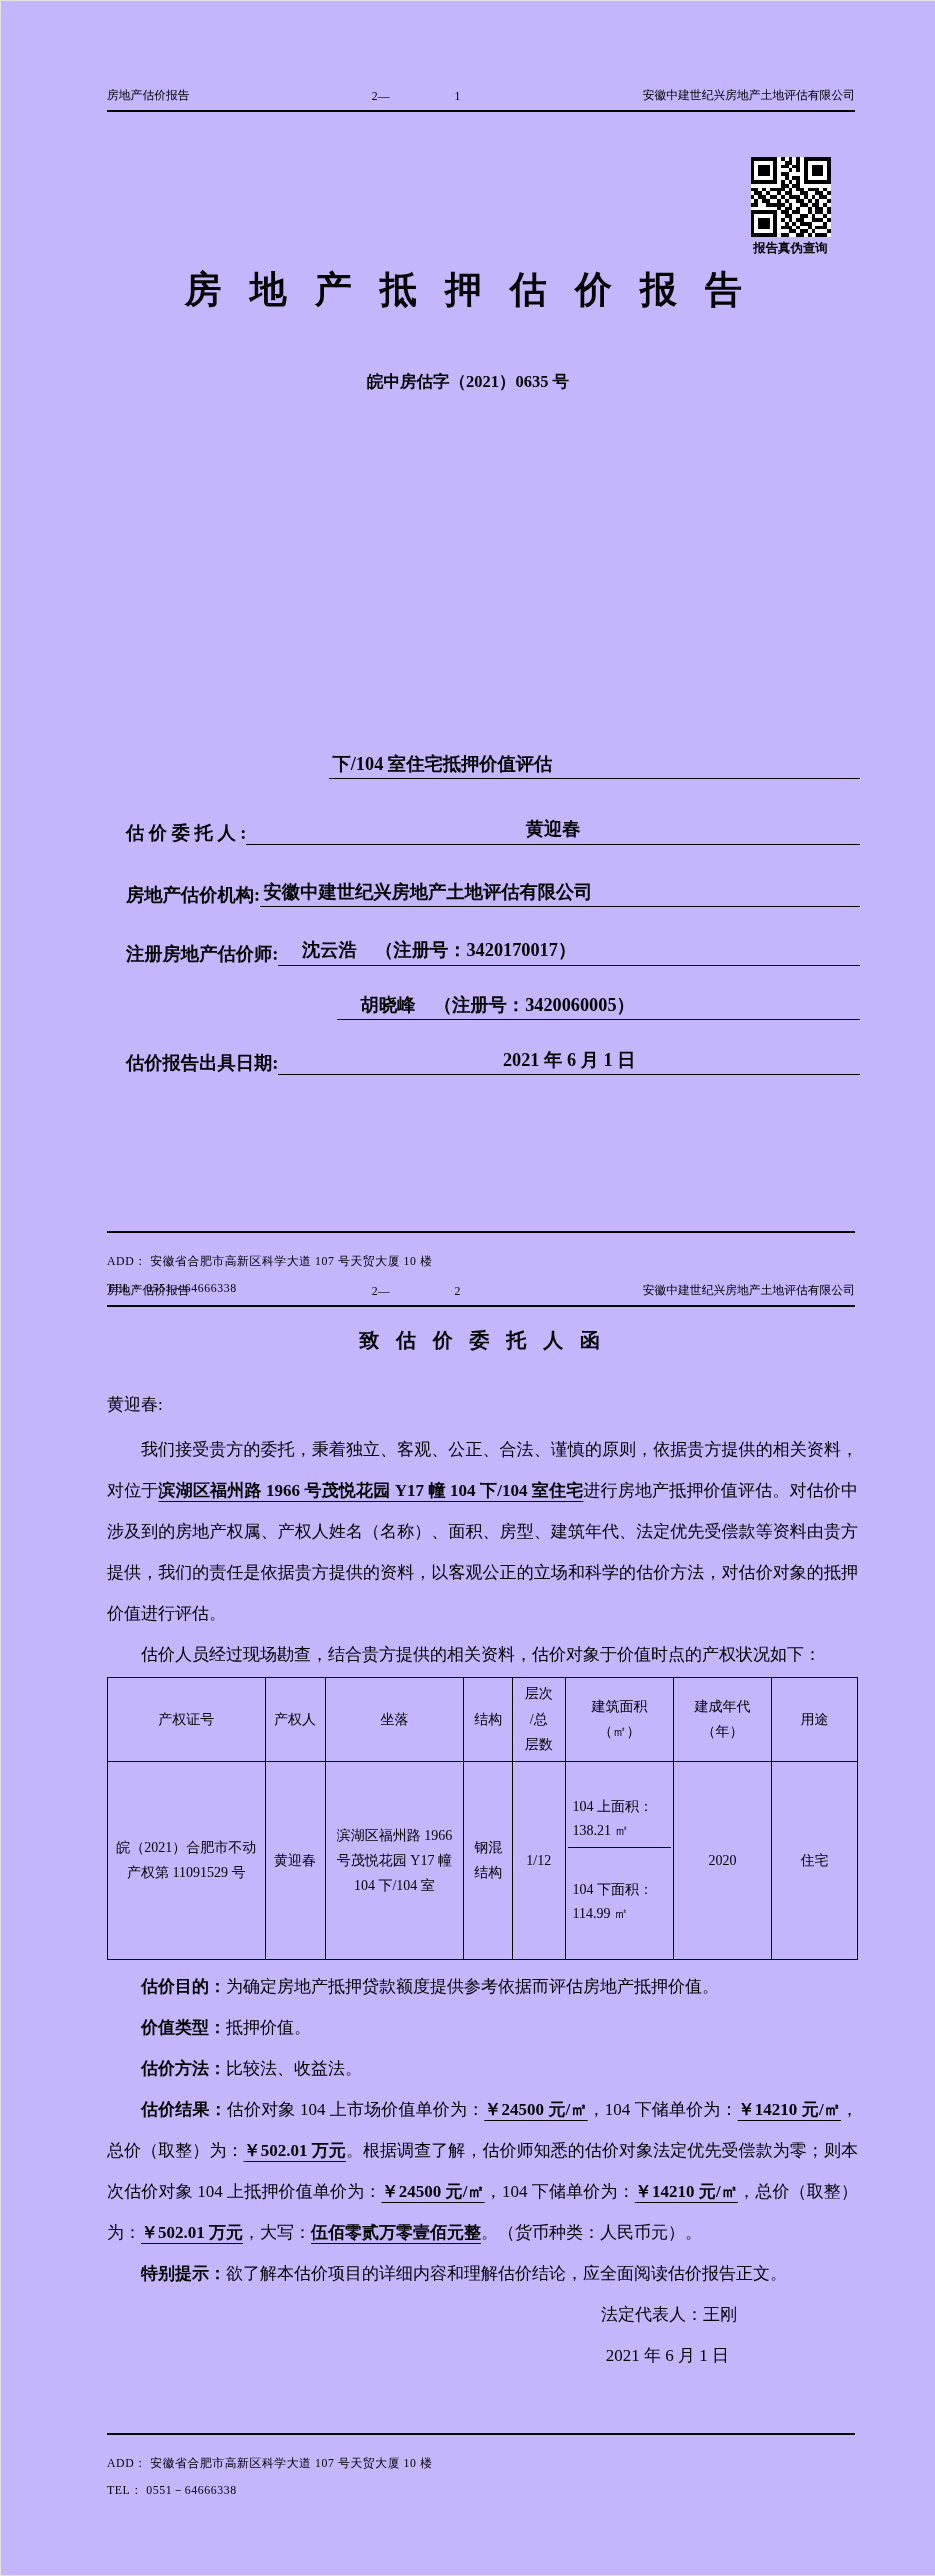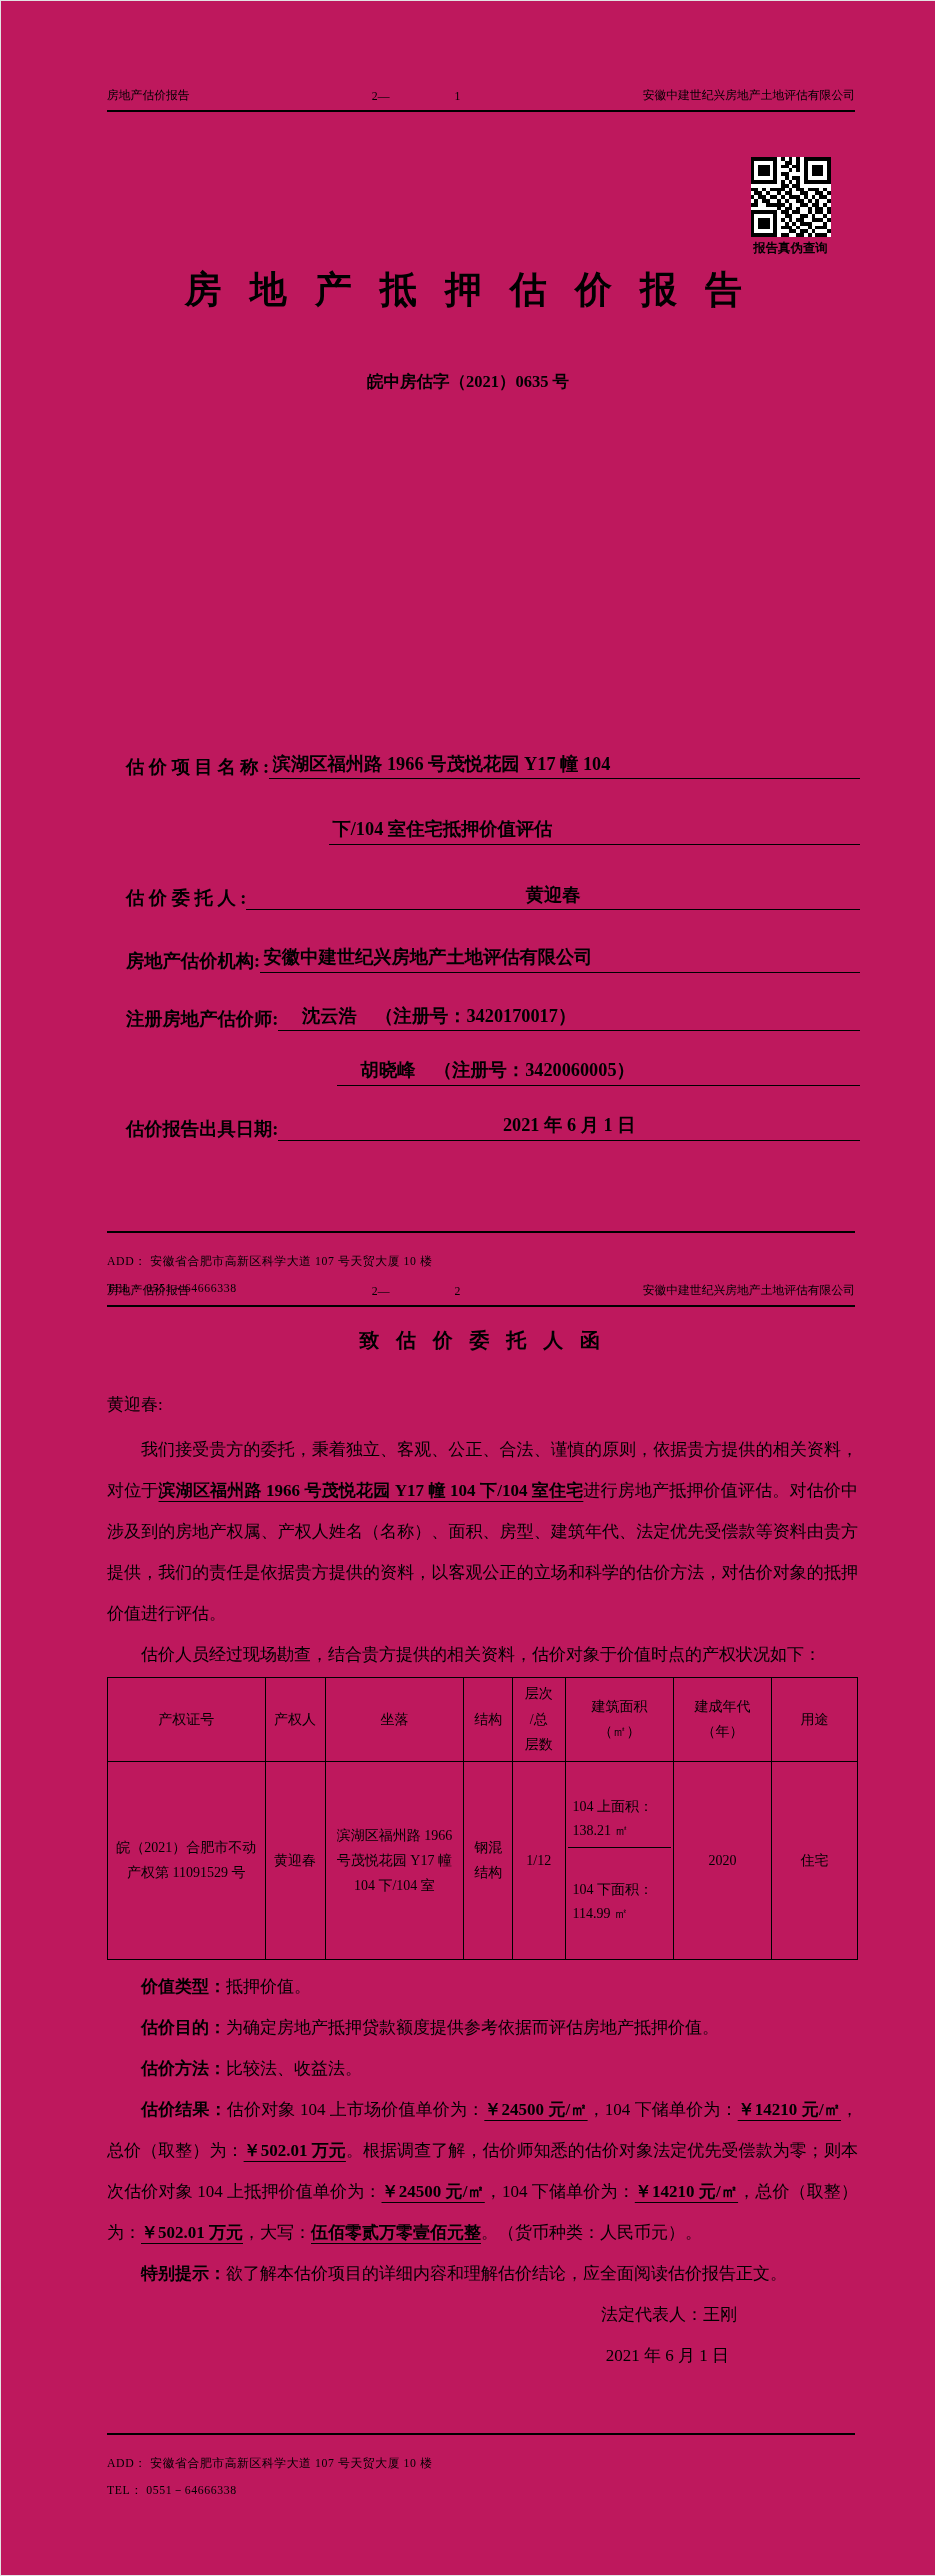--- a/index.html
+++ b/index.html
@@ -1,21 +1,21 @@
 <!DOCTYPE html>
 <html style="font-size:9.4px"><head>
 <meta charset="utf-8">
 <style>
   html,body{margin:0;padding:0;}
   body{
     width:936px;height:2576px;position:relative;background:#fff;color:#000;
     font-family:"Liberation Serif","DejaVu Serif",serif;
     overflow:hidden;
   }
-  .sheet{position:absolute;inset:0;border:0.6px solid #e3e3e3;background:#be185d;}
+  .sheet{position:absolute;inset:0;border:0.6px solid #e3e3e3;background:#c4b5fd;}
 
   
   .pg-header{
     position:absolute;left:106px;right:80px;display:flex;justify-content:space-between;
     align-items:flex-end;font-size:11.8px;padding-bottom:5.9px;border-bottom:2.4px solid #000;
   }
   .pg-header .ctr{display:inline-flex;gap:65px;}
   .pg-footer{
     position:absolute;left:106px;right:80px;border-top:2.4px solid #000;
     padding-top:15px;font-size:11.8px;line-height:27px;letter-spacing:0.6px;
@@ -566,24 +566,20 @@
           <div class="qcell"></div>
         </div>
       </div>
     <div class="qr-caption">报告真伪查询</div>
   </div>
 
   <div class="doc-title">房 地 产 抵 押 估 价 报 告</div>
   <div class="doc-no">皖中房估字（2021）0635 号</div>
 
   <div class="cover-form">
-    <div class="frow mb63">
-      <span class="flabel">估 价 项 目 名 称 :</span>
-      <span class="fval">滨湖区福州路 1966 号茂悦花园 Y17 幢 104</span>
-    </div>
     <div class="frow mb63">
       <span class="fspacer"></span>
       <span class="fval">下/104 室住宅抵押价值评估</span>
     </div>
     <div class="frow mb58">
       <span class="flabel">估 价 委 托 人 :</span>
       <span class="fval center">黄迎春</span>
     </div>
     <div class="frow mb51">
       <span class="flabel">房地产估价机构:</span>
@@ -665,24 +661,24 @@
             <div class="area-bottom">104 下面积：
 114.99 ㎡</div>
           </td>
           <td>2020</td>
           <td>住宅</td>
         </tr>
       </tbody>
     </table>
 
     <p class="indent">
-      <span class="b">价值类型：</span><span>抵押价值。</span>
+      <span class="b">估价目的：</span><span>为确定房地产抵押贷款额度提供参考依据而评估房地产抵押价值。</span>
     </p>
     <p class="indent">
-      <span class="b">估价目的：</span><span>为确定房地产抵押贷款额度提供参考依据而评估房地产抵押价值。</span>
+      <span class="b">价值类型：</span><span>抵押价值。</span>
     </p>
     <p class="indent">
       <span class="b">估价方法：</span><span>比较法、收益法。</span>
     </p>
     <p class="indent">
       <span class="b">估价结果：</span><span><span>估价对象 104 上市场价值单价为：</span><span class="useg">￥24500 元/㎡</span><span>，104 下储单价为：</span><span class="useg">￥14210 元/㎡</span><span>，总价（取整）为：</span><span class="useg">￥502.01 万元</span><span>。根据调查了解，估价师知悉的估价对象法定优先受偿款为零；则本次估价对象 104 上抵押价值单价为：</span><span class="useg">￥24500 元/㎡</span><span>，104 下储单价为：</span><span class="useg">￥14210 元/㎡</span><span>，总价（取整）为：</span><span class="useg">￥502.01 万元</span><span>，大写：</span><span class="useg">伍佰零贰万零壹佰元整</span><span>。（货币种类：人民币元）。</span></span>
     </p>
     <p class="indent">
       <span class="b">特别提示：</span><span>欲了解本估价项目的详细内容和理解估价结论，应全面阅读估价报告正文。</span>
     </p>

